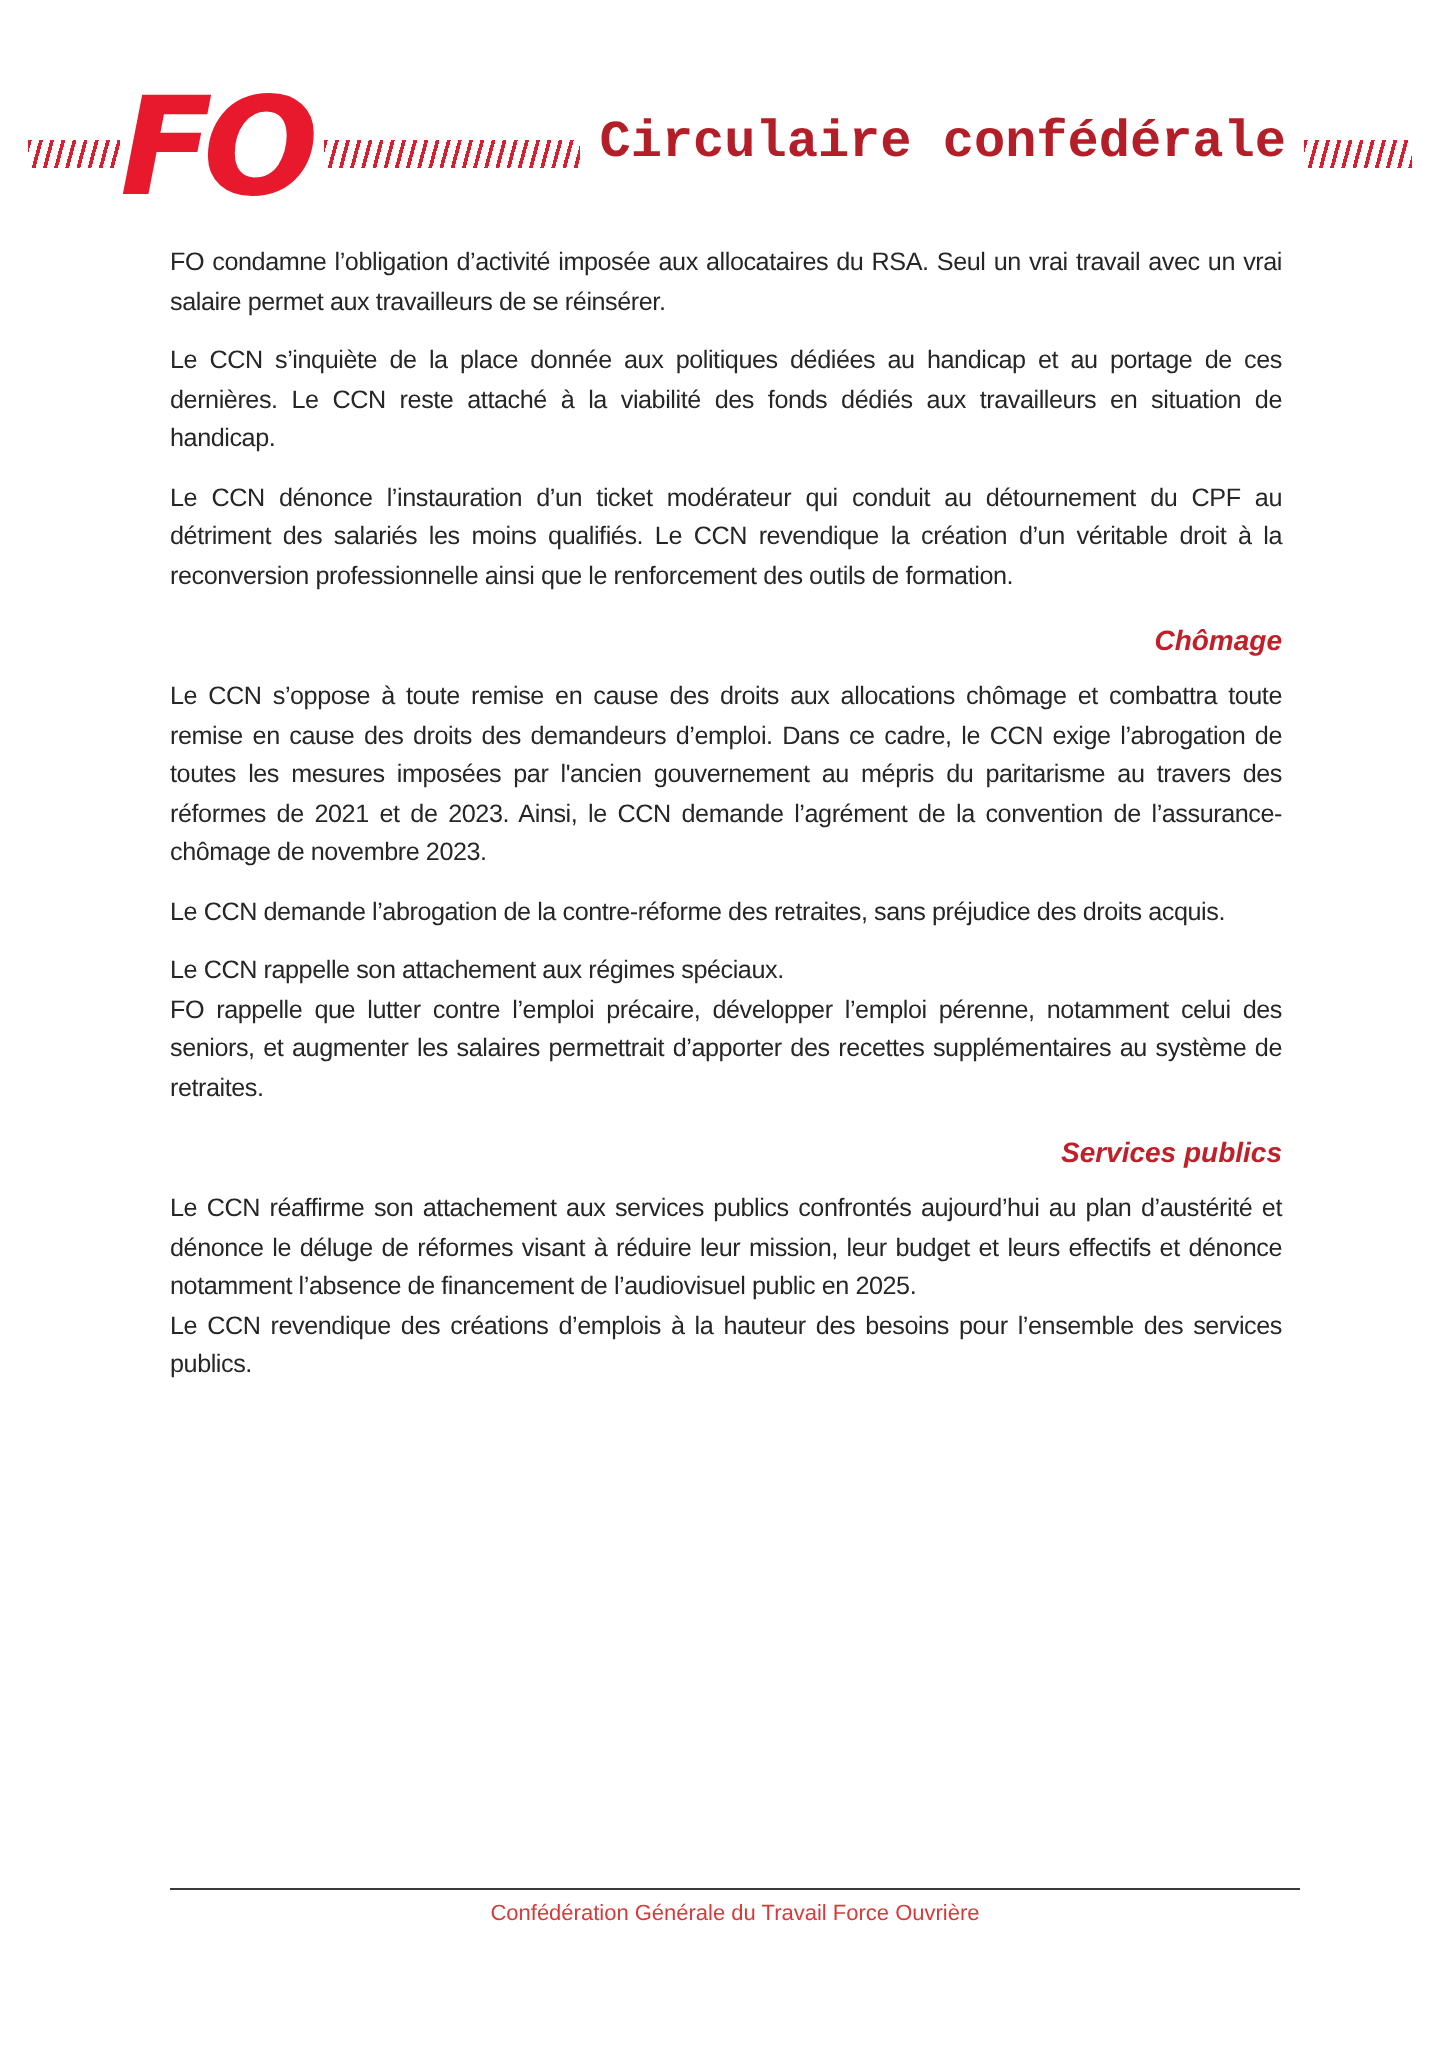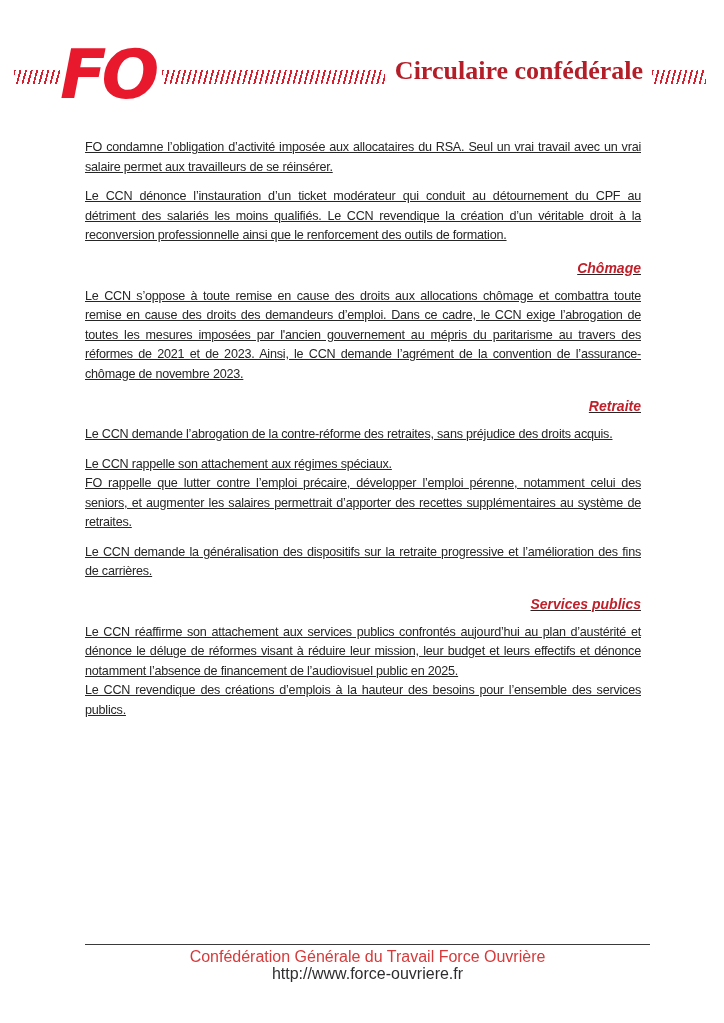--- a/index.html
+++ b/index.html
@@ -44,40 +44,39 @@
     font-weight: bold;
     font-size: 68px;
     line-height: 1;
     letter-spacing: -5px;
     color: var(--logo_red, #e8192c);
     transform: translateY(-2px);
     padding-right: 6px;
     user-select: none;
   }
   .doc-title {
-    font-family: Liberation Serif, serif;
+    font-family: Liberation Mono, monospace;
     font-weight: bold;
     font-size: 26px;
     line-height: 1;
     margin: 0 9px 12px 0;
     white-space: nowrap;
     color: var(--title_red, #b41e28);
   }
 
   
   .content {
     position: absolute;
-    top: 138px;
+    top: 122px;
     left: 85px;
     width: 556px;
     font-size: 12.6px;
     letter-spacing: -0.22px;
     line-height: 19.5px;
     text-align: justify;
-    text-decoration: underline;
   }
   .content p {
     margin: 0 0 10px 0;
     white-space: pre-line;
   }
   .content h2 {
     font-size: 14px;
     font-style: italic;
     font-weight: bold;
     letter-spacing: 0;
@@ -87,21 +86,21 @@
     text-align: right;
   }
 
   
   .doc-footer {
     position: absolute;
     top: 944px;
     left: 85px;
     width: 565px;
     text-align: center;
-    font-size: 16px;
+    font-size: 11px;
     line-height: 16.5px;
     color: #2e2e2e;
   }
   .footer-rule {
     border: 0;
     border-top: 1px solid #3a3a3a;
     margin: 0 0 4px 0;
   }
   .footer-org {
     color: var(--footer_red, #d63a3a);
@@ -115,35 +114,33 @@
   <header class="masthead">
     <div class="slashes slashes-left"></div>
     <div class="fo-logo">FO</div>
     <div class="slashes slashes-mid"></div>
     <h1 class="doc-title">Circulaire confédérale</h1>
     <div class="slashes slashes-right"></div>
   </header>
 
   <main class="content">
     <p>FO condamne l’obligation d’activité imposée aux allocataires du RSA. Seul un vrai travail avec un vrai salaire permet aux travailleurs de se réinsérer.</p>
+    <p>Le CCN s’inquiète de la place donnée aux politiques dédiées au handicap et au portage de ces dernières. Le CCN reste attaché à la viabilité des fonds dédiés aux travailleurs en situation de handicap.</p>
     <p>Le CCN dénonce l’instauration d’un ticket modérateur qui conduit au détournement du CPF au détriment des salariés les moins qualifiés. Le CCN revendique la création d’un véritable droit à la reconversion professionnelle ainsi que le renforcement des outils de formation.</p>
 
     <h2>Chômage</h2>
     <p>Le CCN s’oppose à toute remise en cause des droits aux allocations chômage et combattra toute remise en cause des droits des demandeurs d’emploi. Dans ce cadre, le CCN exige l’abrogation de toutes les mesures imposées par l'ancien gouvernement au mépris du paritarisme au travers des réformes de 2021 et de 2023. Ainsi, le CCN demande l’agrément de la convention de l’assurance-chômage de novembre 2023.</p>
 
-    <h2>Retraite</h2>
     <p>Le CCN demande l’abrogation de la contre-réforme des retraites, sans préjudice des droits acquis.</p>
     <p>Le CCN rappelle son attachement aux régimes spéciaux.
 FO rappelle que lutter contre l’emploi précaire, développer l’emploi pérenne, notamment celui des seniors, et augmenter les salaires permettrait d’apporter des recettes supplémentaires au système de retraites.</p>
-    <p>Le CCN demande la généralisation des dispositifs sur la retraite progressive et l’amélioration des fins de carrières.</p>
 
     <h2>Services publics</h2>
     <p>Le CCN réaffirme son attachement aux services publics confrontés aujourd’hui au plan d’austérité et dénonce le déluge de réformes visant à réduire leur mission, leur budget et leurs effectifs et dénonce notamment l’absence de financement de l’audiovisuel public en 2025.
 Le CCN revendique des créations d’emplois à la hauteur des besoins pour l’ensemble des services publics.</p>
   </main>
 
   <footer class="doc-footer">
     <hr class="footer-rule">
     <div class="footer-org">Confédération Générale du Travail Force Ouvrière</div>
-    <div class="footer-website">http://www.force-ouvriere.fr</div>
   </footer>
 
 </div>
 
 </body></html>

